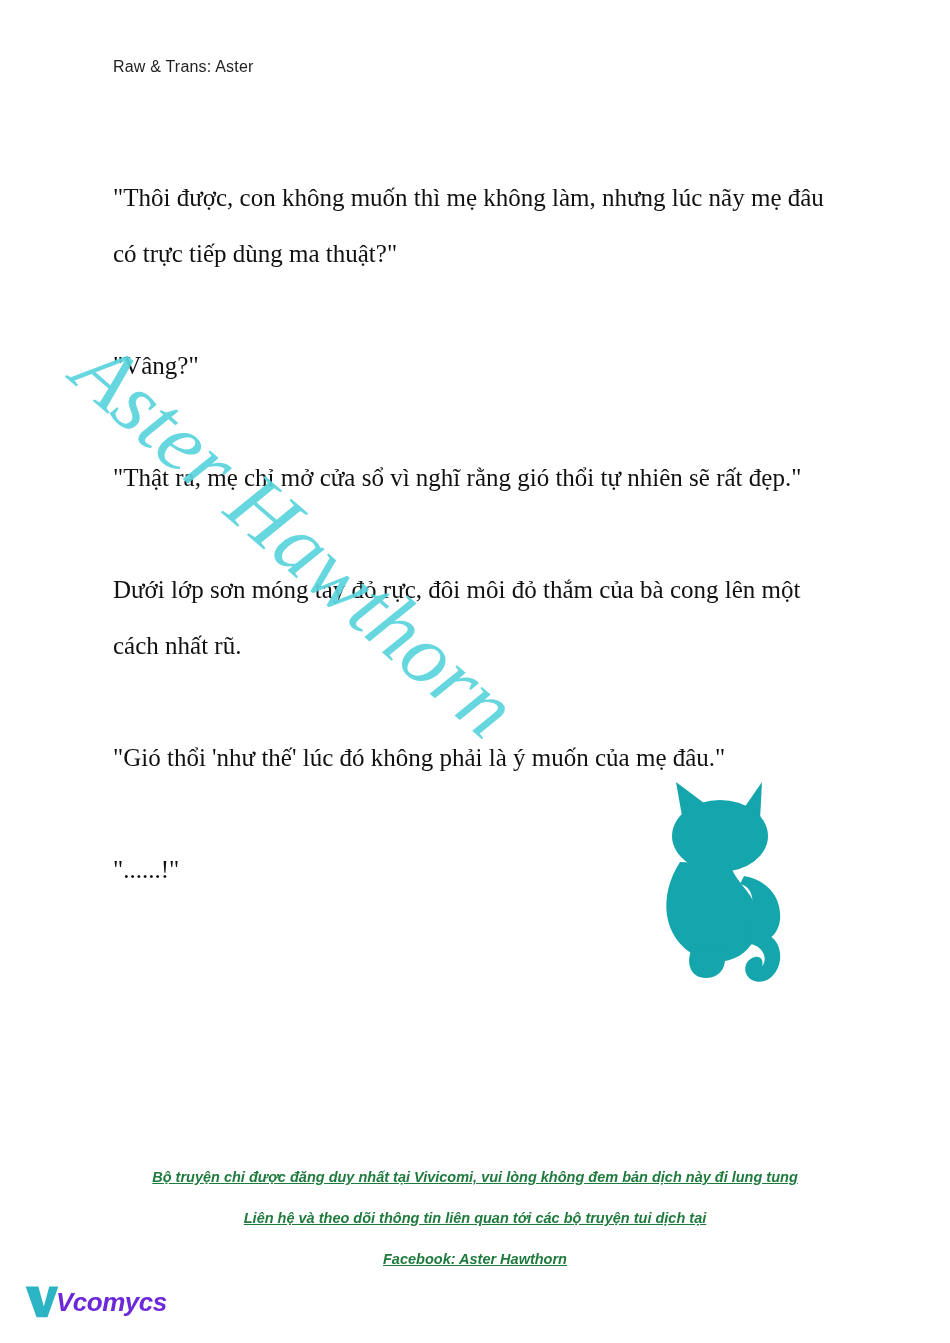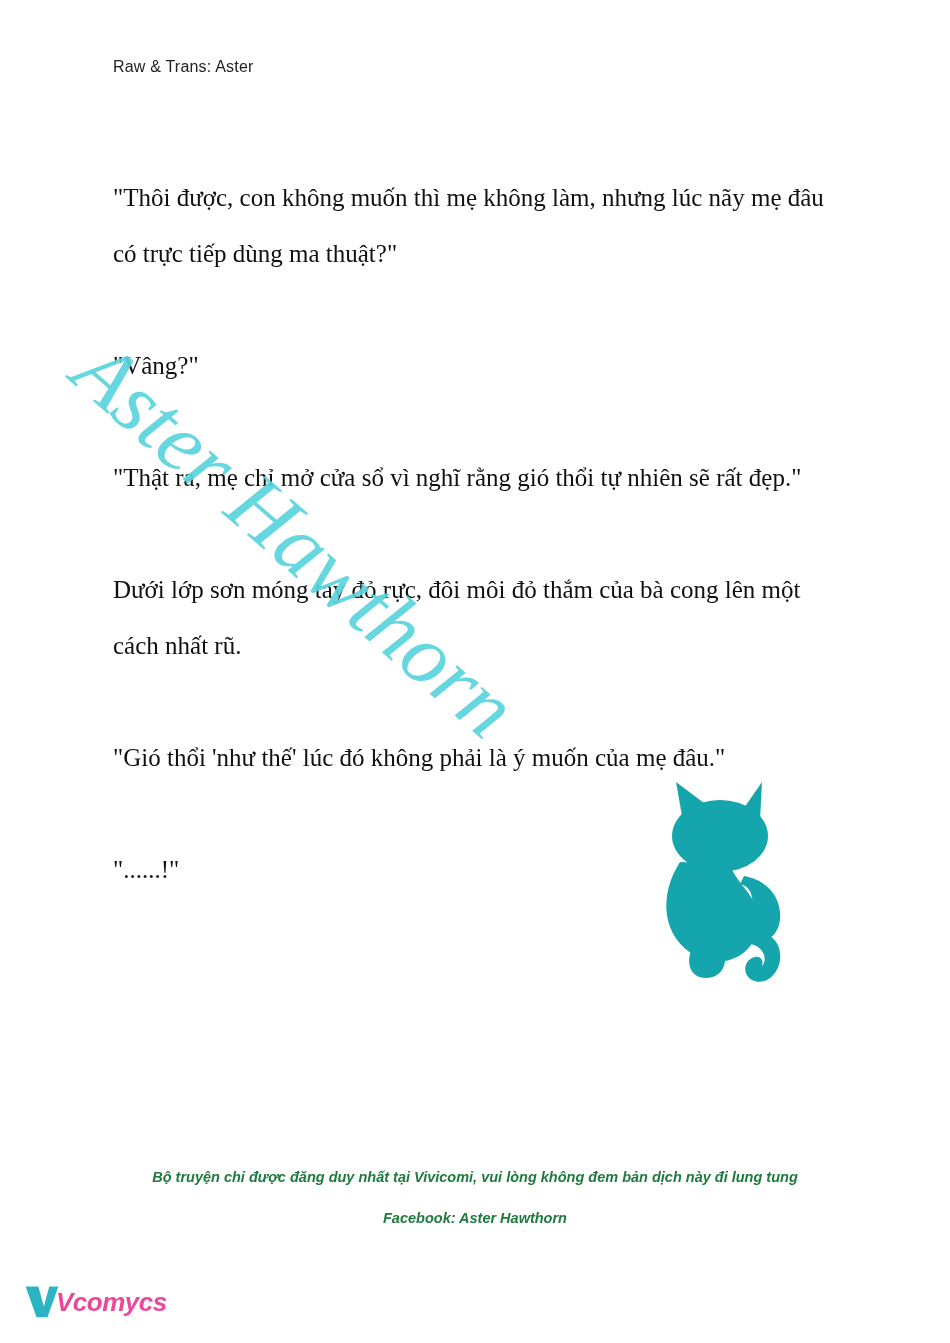--- a/index.html
+++ b/index.html
@@ -91,41 +91,42 @@
     text-align: center;
     font-family: "Liberation Sans", sans-serif;
     color: #1f7a3d;
     font-weight: bold;
     font-style: italic;
     font-size: 14.5px;
   }
   .footer-notes .line {
     margin: 0 0 23px 0;
     line-height: 18px;
+    text-decoration: underline;
   }
   .footer-notes .line:last-child {
     margin-bottom: 11px;
   }
 
   .brand {
     position: absolute;
     left: 22px;
     bottom: 18px;
     width: 150px;
     height: 44px;
   }
   .brand-text {
     position: absolute;
     left: 34px;
     top: 6px;
     font-family: "Liberation Sans", sans-serif;
     font-style: italic;
     font-weight: bold;
     font-size: 26px;
-    color: #ec4899;
+    color: #6d28d9;
     letter-spacing: -0.5px;
   }
 </style>
 </head>
 <body>
 
 <div class="page">
 
   <div class="credit">Raw &amp; Trans: Aster</div>
 
@@ -166,20 +167,21 @@
                  C 120,174 124,180 122,186
                  C 128,180 124,166 110,164 Z"></path>
 
         <path d="M54,164 C 44,182 50,198 66,198 C 80,198 88,186 84,172 Z"></path>
       </g>
     </svg>
   </div>
 
   <div class="footer-notes">
     <div class="line">Bộ truyện chỉ được đăng duy nhất tại Vivicomi, vui lòng không đem bản dịch này đi lung tung</div>
+    <div class="line">Liên hệ và theo dõi thông tin liên quan tới các bộ truyện tui dịch tại</div>
     <div class="line">Facebook: Aster Hawthorn</div>
   </div>
 
   <div class="brand">
     <svg viewBox="0 0 44 44" width="40" height="40" xmlns="http://www.w3.org/2000/svg">
       <path d="M4,6 L18,6 L24,28 L30,6 L40,6 L28,40 L16,40 Z" fill="#2bb5c4"></path>
     </svg>
     <div class="brand-text">Vcomycs</div>
   </div>
 

